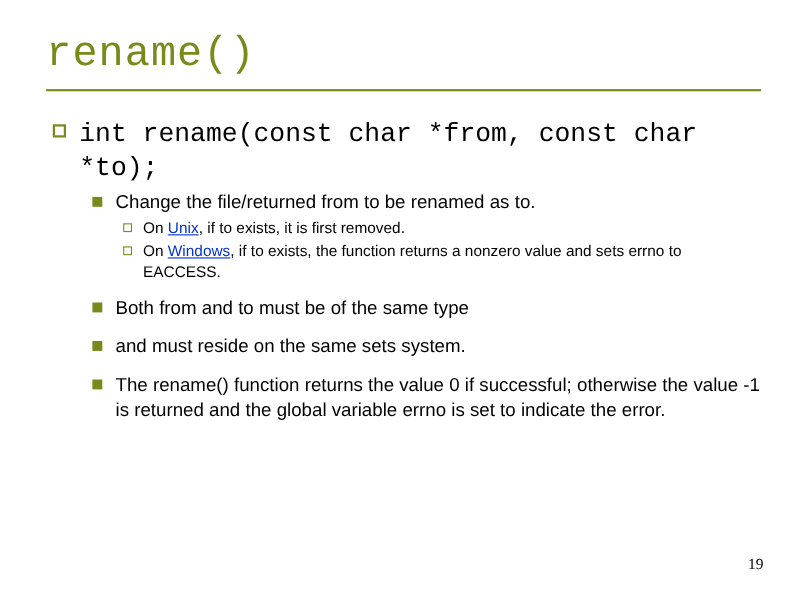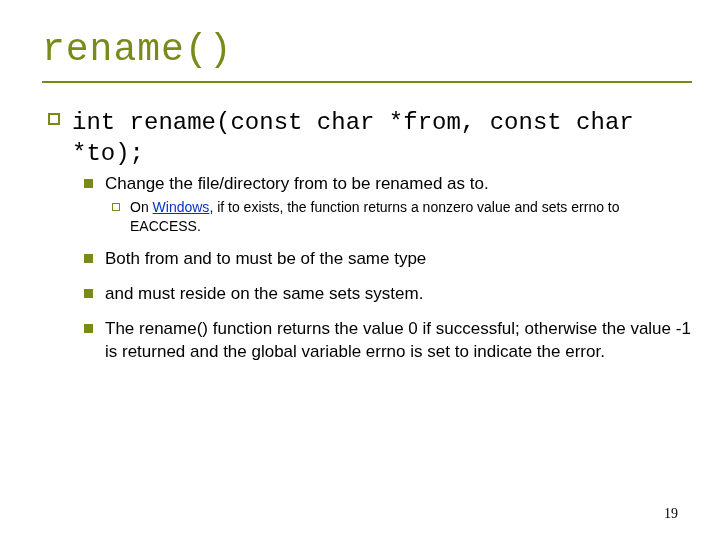--- a/index.html
+++ b/index.html
@@ -80,21 +80,21 @@
   }
   .lvl3 .text {
     font-size: 14px;
     line-height: 1.35;
   }
   .mono { font-family: Liberation Sans, sans-serif; }
   .link { color: #0033cc; text-decoration: underline; }
   .gap { height: 10px; }
   .page-num {
     position: absolute;
-    right: 42px;
+    right: 26px;
     bottom: 18px;
     font-size: 14px;
     color: #000;
     font-family: Georgia, serif;
   }
 </style>
 </head>
 <body>
 
 <div class="slide">
@@ -106,25 +106,31 @@
     <div class="lvl1">
       <div class="bullet"></div>
       <div class="text">int rename(const char *from, const char *to);</div>
     </div>
 
     <div class="lvl2-wrap">
 
       <div class="lvl2">
         <div class="bullet"></div>
         <div class="text">
-          <span>Change the file/directory </span><span class="mono">from</span><span> to be renamed as </span><span class="mono">to</span><span>.</span>
+          <span>Change the file/returned </span><span class="mono">from</span><span> to be renamed as </span><span class="mono">to</span><span>.</span>
         </div>
       </div>
 
       <div class="lvl3-wrap">
+        <div class="lvl3">
+          <div class="bullet"></div>
+          <div class="text">
+            <span>On </span><span class="link">Unix</span><span>, if </span><span class="mono">to</span><span> exists, it is first removed.</span>
+          </div>
+        </div>
         <div class="lvl3">
           <div class="bullet"></div>
           <div class="text">
             <span>On </span><span class="link">Windows</span><span>, if </span><span class="mono">to</span><span> exists, the function returns a nonzero value and sets </span><span class="mono">errno</span><span> to </span><span class="mono">EACCESS</span><span>.</span>
           </div>
         </div>
       </div>
 
       <div class="gap"></div>
 

